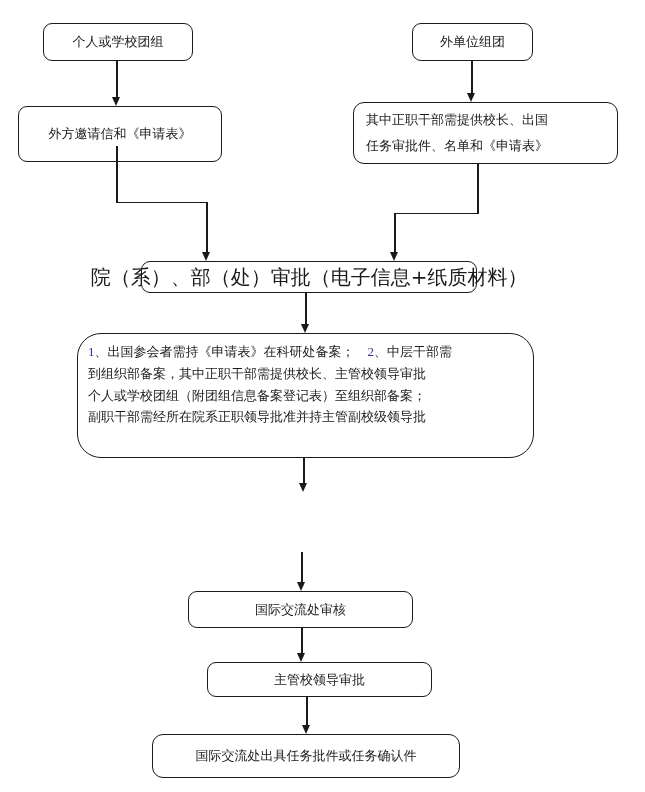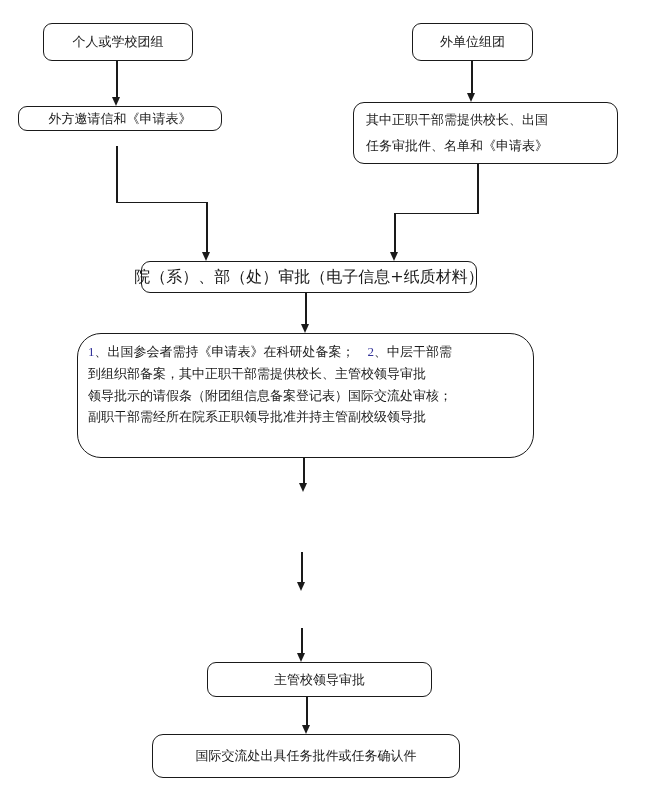--- a/index.html
+++ b/index.html
@@ -27,23 +27,23 @@
   .multiline{
     flex-direction:column;
     align-items:flex-start;
     justify-content:center;
     text-align:left;
   }
   .line{white-space:nowrap;line-height:26px;}
   
   .b1{left:43px;top:23px;width:150px;height:38px;}
   .b2{left:412px;top:23px;width:121px;height:38px;}
-  .b3{left:18px;top:106px;width:204px;height:25px;}
+  .b3{left:18px;top:106px;width:204px;height:56px;}
   .b4{left:353px;top:102px;width:265px;height:62px;border-radius:11px;padding:0 12px;}
-  .b5{left:141px;top:261px;width:336px;height:32px;font-size:16px;}
+  .b5{left:141px;top:261px;width:336px;height:32px;font-size:20px;}
   .b6{left:77px;top:333px;width:457px;height:125px;border-radius:24px;
       display:block;text-align:left;padding:7px 10px 2px 10px;}
   .b6 .line{line-height:21.8px;}
   .b7{left:126px;top:492px;width:352px;height:60px;border-radius:11px;padding:0 12px;}
   .b8{left:188px;top:591px;width:225px;height:37px;}
   .b9{left:207px;top:662px;width:225px;height:35px;}
   .b10{left:152px;top:734px;width:308px;height:44px;border-radius:11px;}
   .num{color:#333399;font-family:"Liberation Serif",serif;}
   
   .vline{position:absolute;width:1.4px;background:#1a1a1a;}
@@ -84,31 +84,32 @@
   <div class="ah" style="left:389.7px;top:251.5px;"></div>
 
   <div class="box b5">院（系）、部（处）审批（电子信息+纸质材料）</div>
 
   <div class="vline" style="left:305.3px;top:293px;height:31px;"></div>
   <div class="ah" style="left:300.7px;top:323.5px;"></div>
 
   <div class="box b6">
     <div class="line"><span class="num">1</span><span>、出国参会者需持《申请表》在科研处备案；　</span><span class="num">2</span><span>、中层干部需</span></div>
     <div class="line">到组织部备案，其中正职干部需提供校长、主管校领导审批</div>
-    <div class="line">领导批示的请假条（附团组信息备案登记表）国际交流处审核；</div>
+    <div class="line">个人或学校团组（附团组信息备案登记表）至组织部备案；</div>
     <div class="line">副职干部需经所在院系正职领导批准并持主管副校级领导批</div>
   </div>
 
   <div class="vline" style="left:303.3px;top:458px;height:25px;"></div>
   <div class="ah" style="left:298.7px;top:482.5px;"></div>
 
 
   <div class="vline" style="left:301.3px;top:552px;height:30px;"></div>
   <div class="ah" style="left:296.7px;top:581.5px;"></div>
 
+  <div class="box b8">国际交流处审核</div>
 
   <div class="vline" style="left:301.3px;top:628px;height:25px;"></div>
   <div class="ah" style="left:296.7px;top:652.5px;"></div>
 
   <div class="box b9">主管校领导审批</div>
 
   <div class="vline" style="left:306.3px;top:697px;height:28px;"></div>
   <div class="ah" style="left:301.7px;top:724.5px;"></div>
 
   <div class="box b10">国际交流处出具任务批件或任务确认件</div>

